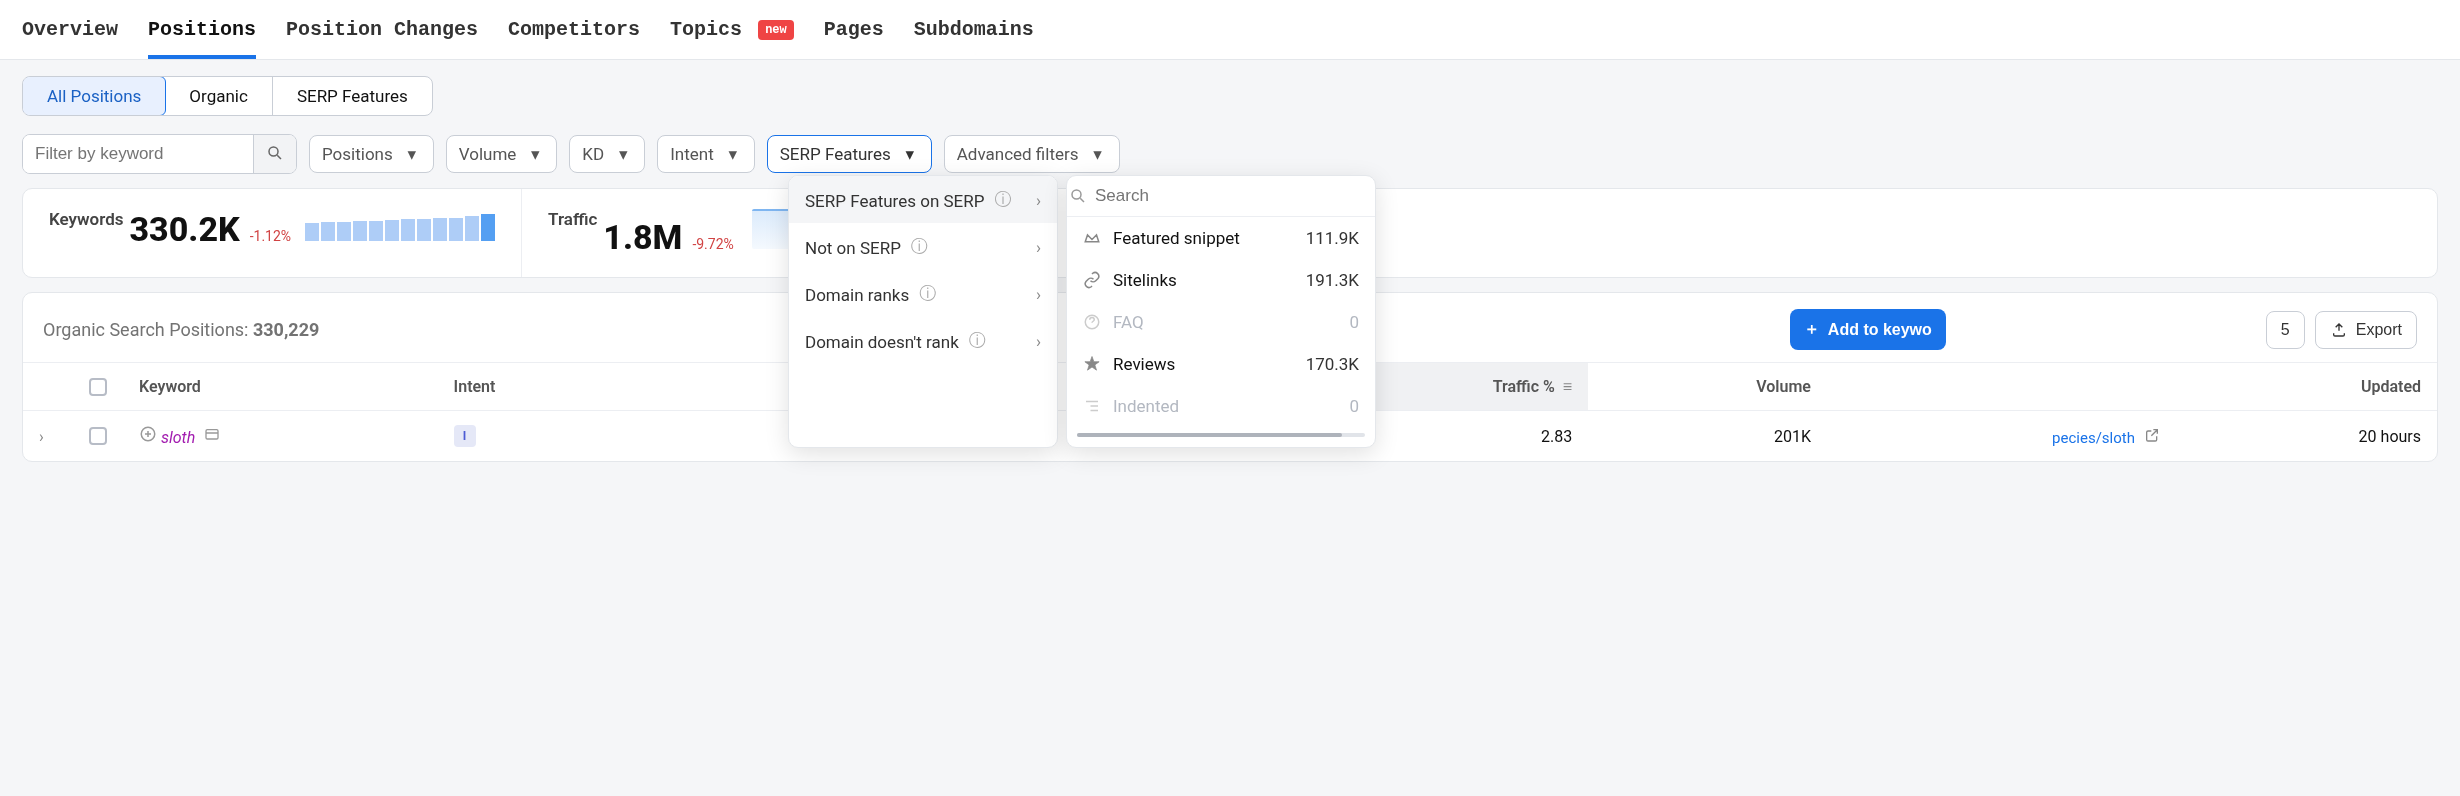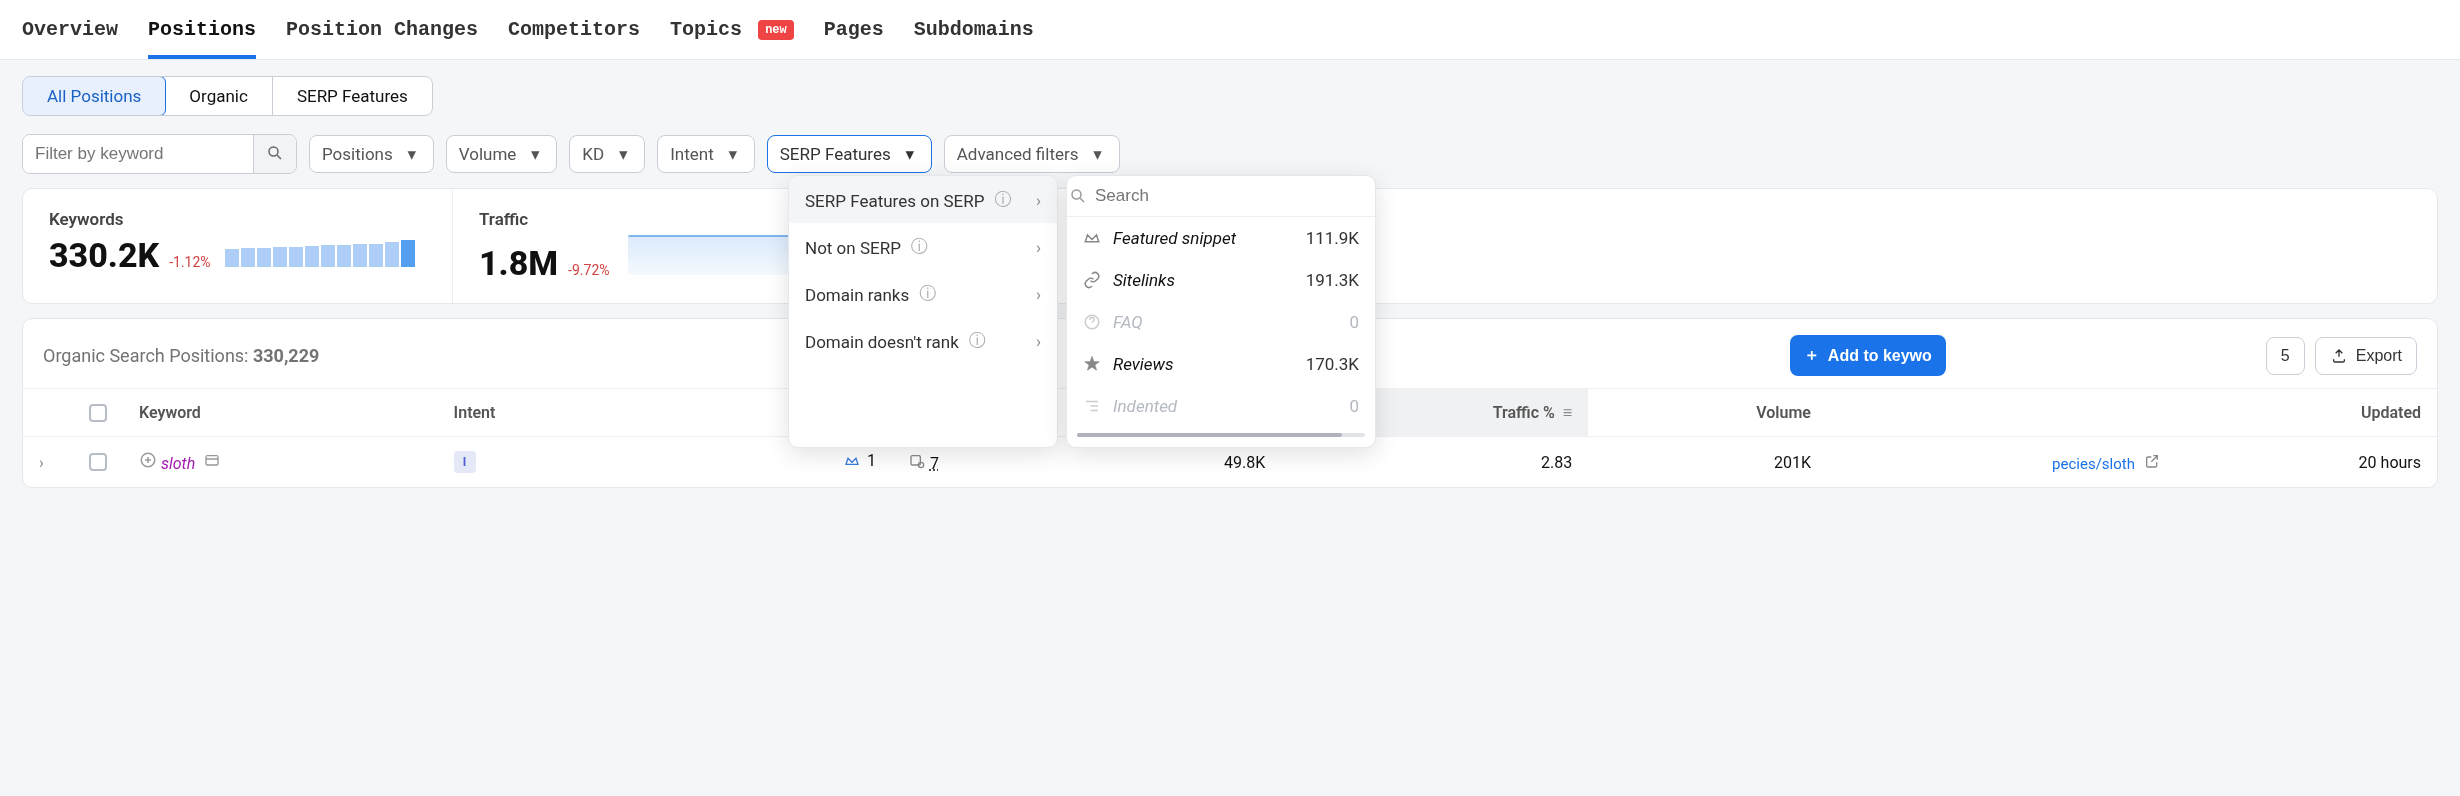--- a/index.html
+++ b/index.html
@@ -94,21 +94,21 @@
   .summary {
     margin: 0 22px 14px;
     background: #fff;
     border: 1px solid #e4e7eb;
     border-radius: 10px;
     display: flex;
   }
   .summary-block {
     padding: 20px 26px;
     display: flex;
-    flex-direction: column;
+    flex-direction: row;
     gap: 6px;
     border-right: 1px solid #eceef2;
     flex: 0 0 430px;
     position: relative;
   }
   .summary-block .label { font-size: 17px; color: #444; font-weight: 600; }
   .summary-block .value-row { display: flex; align-items: baseline; gap: 10px; }
   .summary-block .value { font-size: 34px; font-weight: 800; }
   .summary-block .delta { font-size: 14px; color: #d14343; }
   .spark {
@@ -195,21 +195,21 @@
   .info-icon { color: #aaa; }
   .panel-search {
     display: flex; align-items: center; gap: 8px; padding: 10px 2px;
     border-bottom: 1px solid #eceef2;
   }
   .panel-search input { border: 0; outline: none; font-size: 17px; flex: 1; }
   .feat-row {
     display: flex; align-items: center; justify-content: space-between;
     padding: 11px 16px; font-size: 17px; cursor: pointer;
   }
-  .feat-row .left { display: flex; gap: 12px; align-items: center; font-style: italic; }
+  .feat-row .left { display: flex; gap: 12px; align-items: center; }
   .feat-row .count { color: #333; }
   .feat-row.disabled { color: #b3b8c1; }
   .feat-row.disabled .count { color: #b3b8c1; }
   .panel-scroll {
     height: 4px; background: #e1e4e9; margin: 6px 10px 10px; border-radius: 4px; position: relative;
   }
   .panel-scroll .thumb { position: absolute; left: 0; top: 0; height: 100%; width: 92%; background: #aeb3bb; border-radius: 4px; }
   .icon16 { width: 18px; height: 18px; display: inline-flex; align-items: center; justify-content: center; }
   .url-frag { color:#1a73e8; font-size:15px; }
   .right-align { text-align: right !important; }

